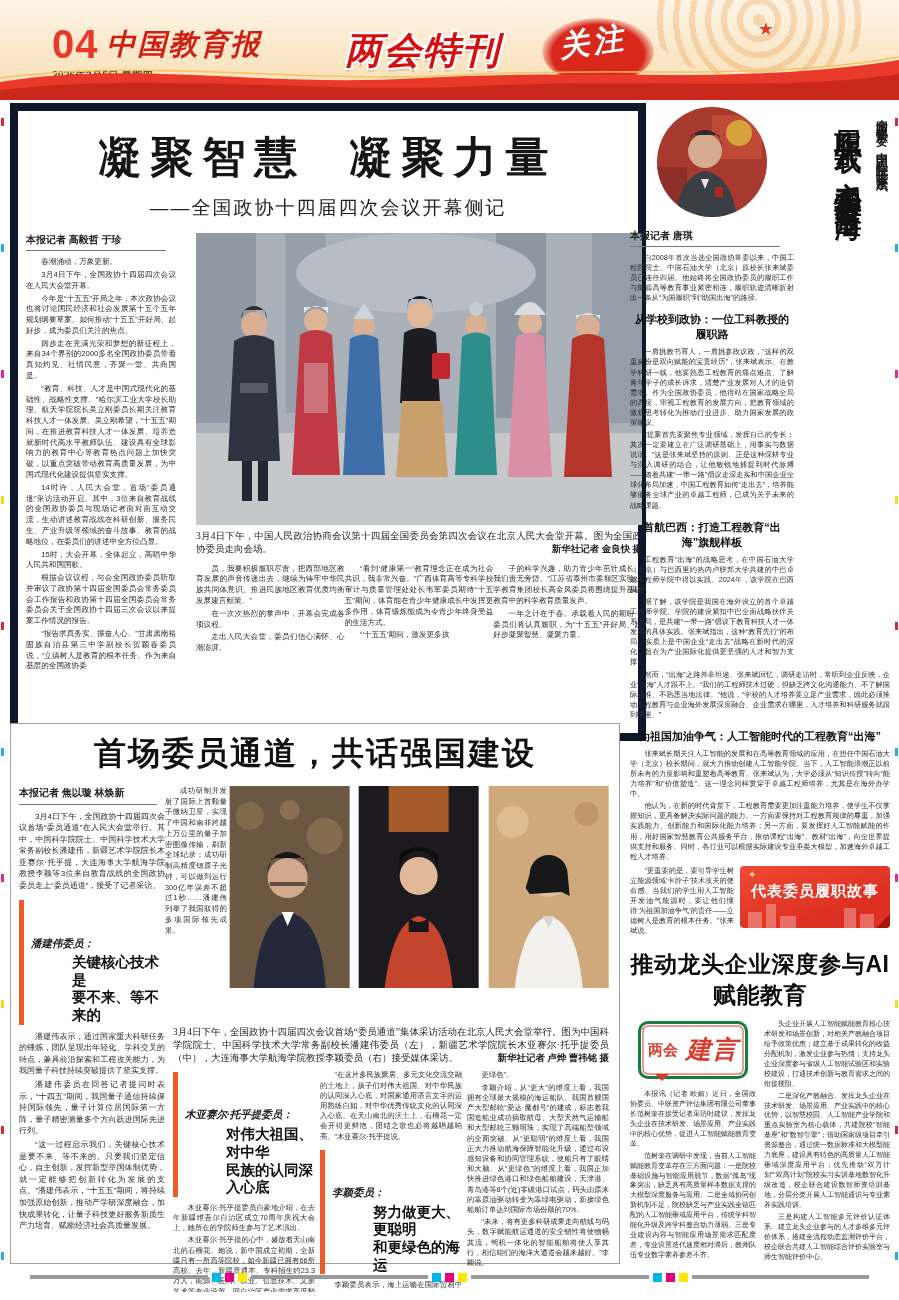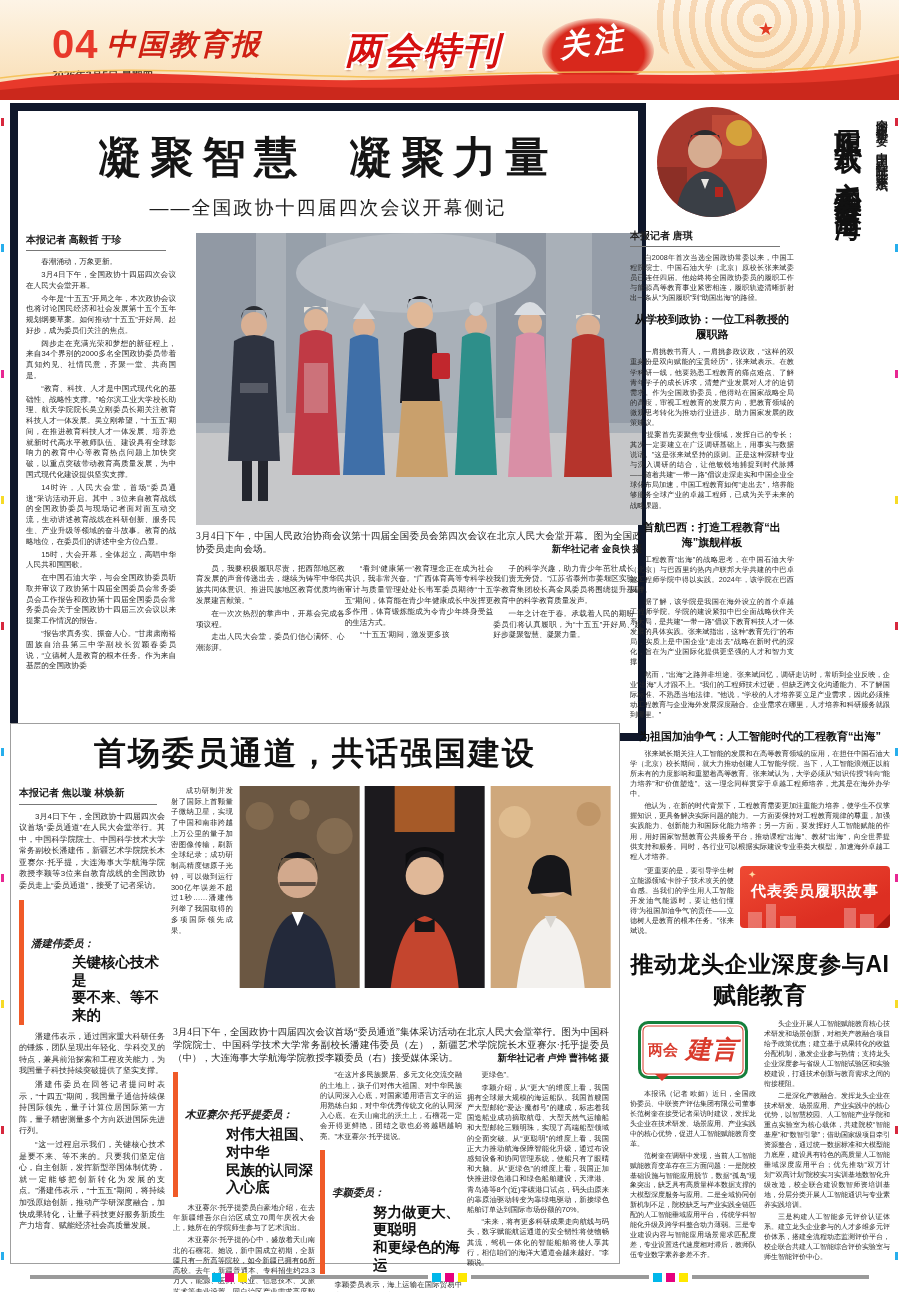--- a/index.html
+++ b/index.html
@@ -50,21 +50,21 @@
   .lead-right{flex:1;margin-left:20px;display:flex;flex-direction:column;}
   .lead-photo{width:446px;height:292px;flex:none;}
   .lead-caption{margin-top:5px;}
   .lead-cols{display:flex;gap:0;margin-top:8px;height:148px;overflow:hidden;}
   .lead-cols .c{flex:1;font-size:7.6px;line-height:1.42;}
   
   .chan-box{position:absolute;left:10px;top:723px;width:610px;height:541px;border:1px solid #9f9f9f;
             padding:8px;box-sizing:border-box;background:#fff;}
   .chan-title{text-align:center;font-size:32px;font-weight:900;letter-spacing:2px;color:#111;margin-top:2px;}
   .chan-body{margin-top:10px;font-size:8px;line-height:1.45;}
-  .chan-row-top{display:flex;gap:6px;}
+  .chan-row-top{display:flex;}
   .chan-colA{width:146px;flex:none;height:456px;overflow:hidden;}
   .chan-colB{width:62px;flex:none;height:202px;overflow:hidden;font-size:7.4px;}
   .chan-photos{display:flex;gap:4px;flex:1;height:202px;}
   .chan-photo{flex:1;height:202px;}
   .chan-mid{position:absolute;left:162px;top:298px;width:436px;}
   .chan-caption-row{margin-top:4px;}
   .chan-cols{display:flex;gap:5px;margin-top:6px;height:222px;overflow:hidden;}
   .chan-cols .c{flex:1;font-size:7.3px;line-height:1.4;}
   .sec-box{display:flex;margin:8px 0 6px 0;}
   .sec-bar{width:5px;flex:none;background:#f05a28;margin-right:7px;}
@@ -147,21 +147,21 @@
       <div class="lead-col1">
         <div class="byline" style="width:140px">本报记者 高毅哲 于珍</div>
         <div>
             <p class="para">春潮涌动，万象更新。</p>
             <p class="para">3月4日下午，全国政协十四届四次会议在人民大会堂开幕。</p>
             <p class="para">今年是“十五五”开局之年，本次政协会议也将讨论国民经济和社会发展第十五个五年规划纲要草案。如何推动“十五五”开好局、起好步，成为委员们关注的焦点。</p>
             <p class="para">阔步走在充满光荣和梦想的新征程上，来自34个界别的2000多名全国政协委员带着真知灼见、社情民意，齐聚一堂、共商国是。</p>
             <p class="para">“教育、科技、人才是中国式现代化的基础性、战略性支撑。”哈尔滨工业大学校长助理、航天学院院长吴立刚委员长期关注教育科技人才一体发展。吴立刚希望，“十五五”期间，在推进教育科技人才一体发展、培养造就新时代高水平教师队伍、建设具有全球影响力的教育中心等教育热点问题上加快突破，以重点突破带动教育高质量发展，为中国式现代化建设提供坚实支撑。</p>
             <p class="para">14时许，人民大会堂，首场“委员通道”采访活动开启。其中，3位来自教育战线的全国政协委员与现场记者面对面互动交流，生动讲述教育战线在科研创新、服务民生、产业升级等领域的奋斗故事。教育的战略地位，在委员们的讲述中全方位凸显。</p>
             <p class="para">15时，大会开幕，全体起立，高唱中华人民共和国国歌。</p>
-            <p class="para">在中国石油大学，与会全国政协委员听取并审议了政协第十四届全国委员会常务委员会工作报告和政协第十四届全国委员会常务委员会关于全国政协十四届三次会议以来提案工作情况的报告。</p>
+            <p class="para">根据会议议程，与会全国政协委员听取并审议了政协第十四届全国委员会常务委员会工作报告和政协第十四届全国委员会常务委员会关于全国政协十四届三次会议以来提案工作情况的报告。</p>
             <p class="para">“报告求真务实、振奋人心。”甘肃肃南裕固族自治县第三中学副校长贺颖春委员说，“立德树人是教育的根本任务。作为来自基层的全国政协委</p>
           </div>
       </div>
       <div class="lead-right">
         <svg class="lead-photo" viewBox="0 0 446 292">
           <rect width="446" height="292" fill="#b7bcc2"></rect>
           <rect y="0" width="446" height="210" fill="#a9b0b8"></rect>
           <g opacity="0.55">
             <rect x="0" y="0" width="60" height="190" fill="#7d8693"></rect>
             <rect x="90" y="0" width="40" height="180" fill="#8a93a0"></rect>

